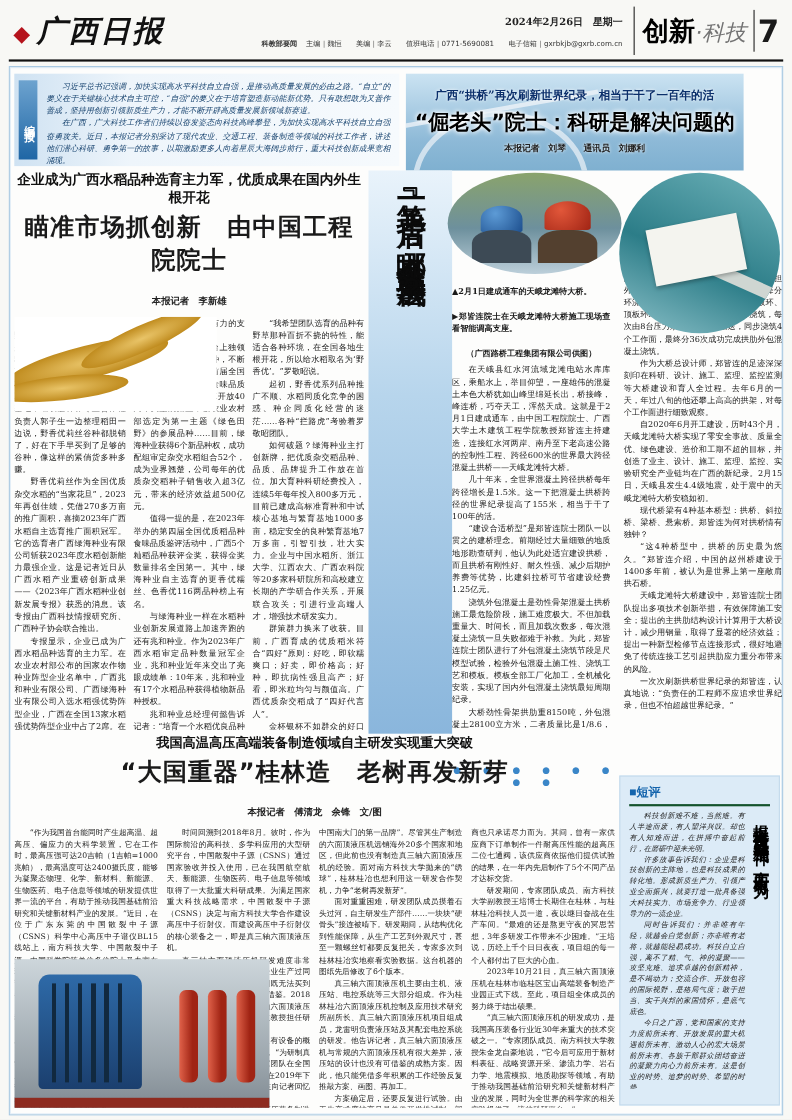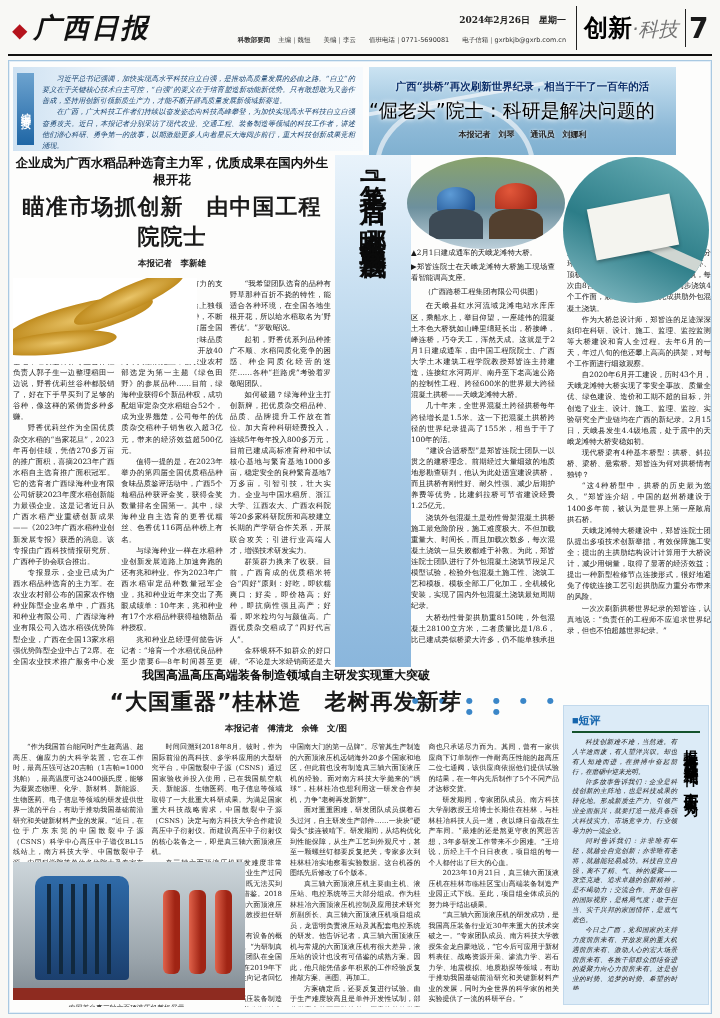--- a/index.html
+++ b/index.html
@@ -36,35 +36,35 @@
         color:#17436f;font-style:italic;}
   
   .banner{position:absolute;left:360px;top:6px;width:307px;height:88px;overflow:hidden;
         background:linear-gradient(180deg,#cbe3f2,#8db9d7 70%,#7fb0d0);}
   .b-arch{position:absolute;left:6px;top:34px;width:150px;height:120px;border:5px solid #eff4f8;
         border-radius:50%;opacity:.7;}
   .b-deck{position:absolute;left:-4px;top:30px;width:180px;height:4px;background:#eef3f7;
         transform:rotate(-10deg);opacity:.8;}
   .b-kicker{position:relative;z-index:2;text-align:center;margin-top:13px;font-size:10.5px;
         font-weight:bold;color:#0b2f6b;text-shadow:0 0 3px #fff;}
-  .b-headline{position:relative;z-index:2;text-align:left;margin-top:4px;font-size:19px;
-        font-weight:400;font-family:"DejaVu Sans",sans-serif;color:#000;text-shadow:0 0 4px #fff,0 0 6px #fff;}
+  .b-headline{position:relative;z-index:2;text-align:center;margin-top:4px;font-size:19px;
+        font-weight:700;font-family:"DejaVu Sans",sans-serif;color:#000;text-shadow:0 0 4px #fff,0 0 6px #fff;}
   .b-byline{position:relative;z-index:2;text-align:center;margin-top:5px;font-size:8px;
         font-weight:bold;color:#222;text-shadow:0 0 3px #fff;}
   
   .v-strip{position:absolute;left:326px;top:94px;width:76px;height:512px;
         background:linear-gradient(180deg,#e9f3fb,#b7d5ec 40%,#8ab6dc);display:flex;justify-content:center;}
   .v-strip .vtext{writing-mode:vertical-rl;font-family:"DejaVu Sans",sans-serif;font-weight:900;
         font-size:27px;letter-spacing:3px;color:#0a0a0a;padding-top:6px;}
   
   .rice{position:absolute;left:4px;top:94px;width:318px;height:510px;overflow:hidden;}
   .kicker{text-align:center;font-size:12.5px;font-weight:bold;color:#111;}
   .headline{text-align:center;font-size:22px;font-weight:900;font-family:"DejaVu Sans",sans-serif;
         margin-top:3px;letter-spacing:1px;}
-  .byline{text-align:center;font-size:8.5px;font-weight:bold;margin-top:6px;color:#222;}
+  .byline{text-align:center;font-size:8.5px;font-weight:bold;margin-top:16px;color:#222;}
   .rice-body{position:relative;margin-top:8px;height:446px;column-count:3;column-gap:7px;
         font-size:7.4px;line-height:1.5;text-align:justify;overflow:hidden;}
   .p{margin:0;text-indent:2em;}
   .wheat{position:absolute;left:0;top:0;width:184px;height:86px;background:#fff;z-index:3;overflow:hidden;}
   .wheat .stalk{position:absolute;border-radius:50%;background:radial-gradient(ellipse,#e9c468,#c08c1f 70%,#9a6c12);}
   .wheat .s1{left:-8px;top:26px;width:150px;height:30px;transform:rotate(-14deg);}
   .wheat .s2{left:56px;top:8px;width:120px;height:24px;transform:rotate(-24deg);}
   .wheat .s3{left:-16px;top:54px;width:120px;height:22px;transform:rotate(-6deg);}
   
   .eng-photo{position:absolute;left:398px;top:96px;width:158px;height:92px;border-radius:50%;
@@ -74,21 +74,21 @@
   .h-red{left:88px;top:26px;width:42px;height:26px;background:radial-gradient(circle at 35% 30%,#e2573a,#a02414);}
   .torso{position:absolute;background:#3d4a55;width:54px;height:30px;top:52px;border-radius:40% 40% 0 0;}
   .t1{left:22px;} .t2{left:82px;background:#53402f;}
   .bp-photo{position:absolute;left:554px;top:96px;width:146px;height:146px;border-radius:50%;
         overflow:hidden;z-index:4;background:linear-gradient(205deg,#6fb3ba,#2c7d88 55%,#8ec2ca);}
   .paper{position:absolute;left:28px;top:44px;width:84px;height:52px;background:#f4f4ef;
         transform:rotate(-11deg);box-shadow:0 2px 4px rgba(0,0,0,.3);}
   .road{position:absolute;left:84px;top:96px;width:70px;height:12px;background:#cfd6d2;transform:rotate(24deg);}
   .bridge-body{position:absolute;left:402px;top:186px;width:300px;height:444px;column-count:2;
         column-gap:12px;font-size:7.4px;line-height:1.5;text-align:justify;overflow:hidden;}
-  .cap{margin:0 0 3px;font-size:7.4px;font-weight:normal;text-indent:0;line-height:1.5;}
+  .cap{margin:12px 0 3px;font-size:7.4px;font-weight:bold;text-indent:0;line-height:1.5;}
   .cap-src{text-align:center;text-indent:0;}
   .dots{position:absolute;left:402px;top:634px;width:150px;text-align:center;color:#3a86c8;
         font-size:8px;letter-spacing:6px;}
   
   .commentary{position:absolute;left:554px;top:644px;width:146px;height:300px;background:#dcebf7;
         border:1px solid #c2d9ec;padding:7px 8px;box-sizing:border-box;overflow:hidden;}
   .cm-label{color:#1565ad;font-weight:bold;font-size:11px;font-family:Liberation Mono, monospace;
         border-bottom:2px solid #14532d;padding-bottom:3px;margin-bottom:5px;}
   .cm-row{display:flex;height:252px;overflow:hidden;}
   .cm-text{flex:1;overflow:hidden;padding-right:4px;}

